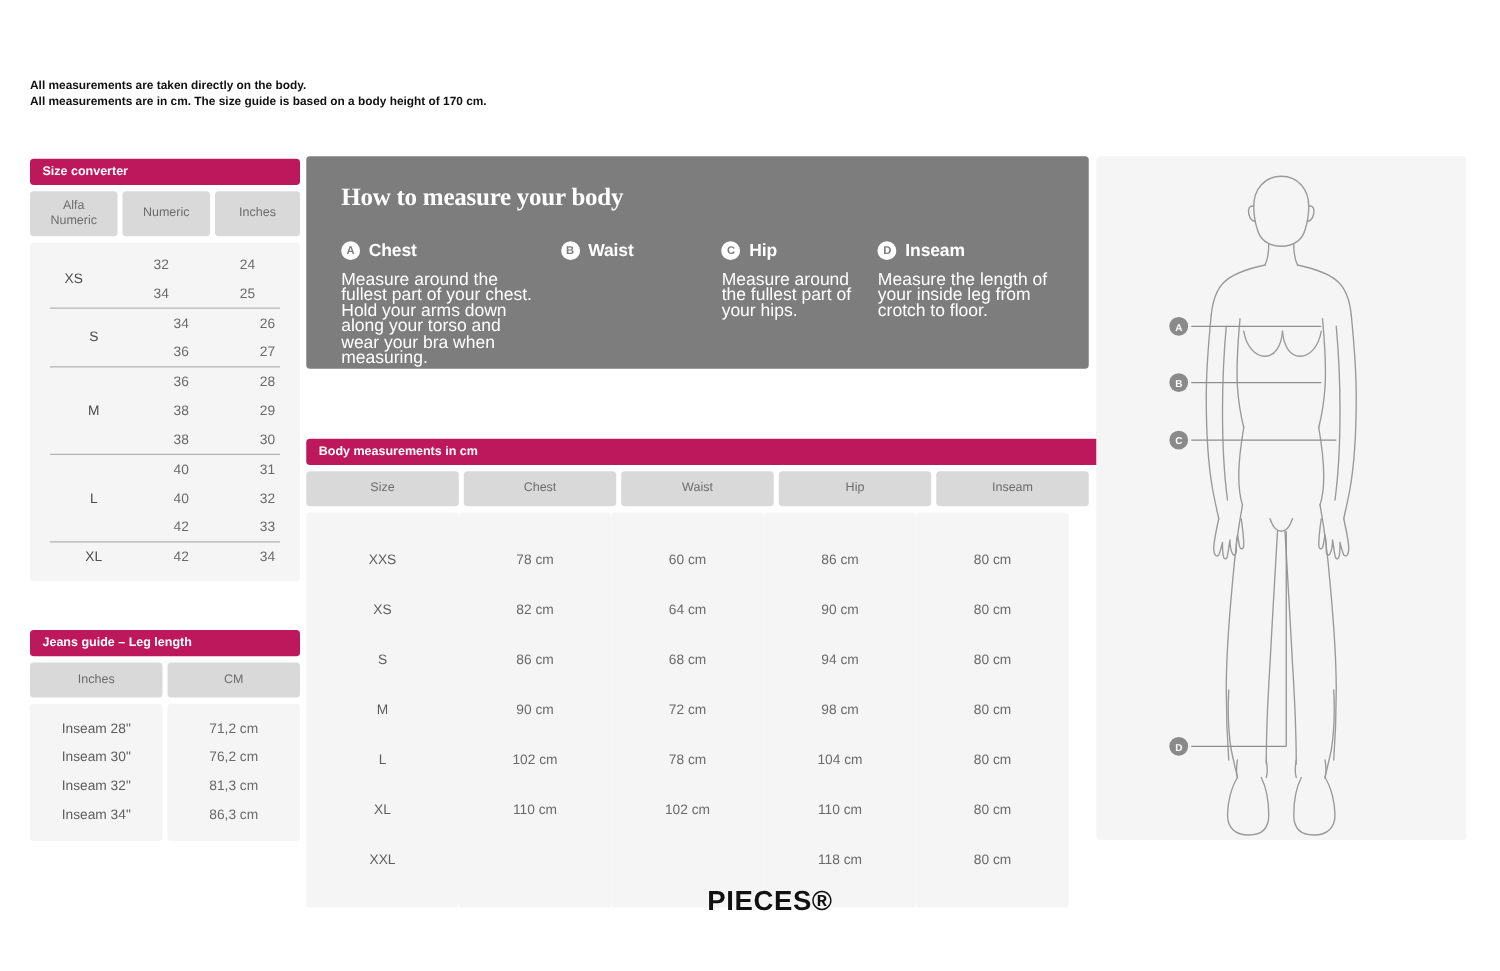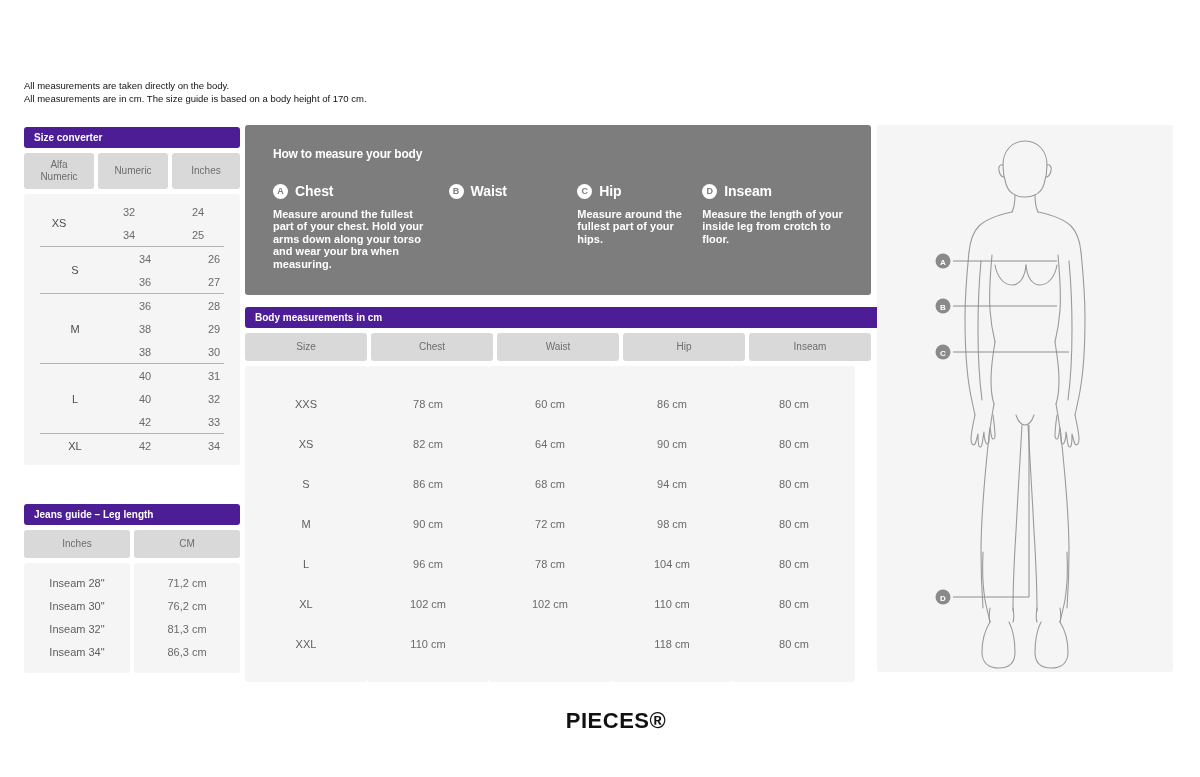--- a/index.html
+++ b/index.html
@@ -10,27 +10,27 @@
     overflow: hidden;
   }
   .page { position: relative; width: 1200px; height: 777px; }
 
   
   .title {
     position: absolute; left: 24px; top: 36px;
     font-size: 30px; font-weight: 700; color: #111; letter-spacing: -0.4px;
   }
   .sub {
-    position: absolute; left: 24px; top: 79px;
-    font-size: 9.5px; font-weight: 400; color: #111; line-height: 13px;
+    position: absolute; left: 24px; top: 62px;
+    font-size: 9.5px; font-weight: 700; color: #111; line-height: 13px;
   }
 
   
   .darkbar {
-    background: #4c1d95; color: #ffffff; border-radius: 3px;
+    background: #be185d; color: #ffffff; border-radius: 3px;
     font-size: 10px; font-weight: 700; display: flex; align-items: center;
     padding-left: 10px;
   }
   .colhead {
     background: #d9d9d9; color: #6d6d6d; border-radius: 3px;
     font-size: 10px; display: flex; align-items: center; justify-content: center;
     text-align: center; line-height: 12px;
   }
 
   
@@ -62,38 +62,38 @@
   .jg-cell { height: 23px; display: flex; align-items: center; justify-content: center;
              font-size: 11px; color: #6a6a6a; }
   .jg-col.left .jg-cell { color: #5e5e5e; }
 
   
   #how-to {
     position: absolute; left: 245px; top: 125px; width: 626px; height: 170px;
     background: #7d7d7d; border-radius: 3px; color: #fff;
     padding: 22px 28px 0 28px;
   }
-  #how-to h2 { font-size: 12px; font-weight: 700; letter-spacing: -0.2px; }
+  #how-to h2 { font-size: 20px; font-weight: 700; letter-spacing: -0.2px; font-family: Liberation Serif, serif; }
   .measure-grid { display: flex; margin-top: 22px; }
   .measure-col { width: 186px; padding-right: 18px; }
   .measure-col:nth-child(2) { width: 136px; }
   .measure-col:nth-child(3) { width: 132px; }
   .measure-col:nth-child(4) { width: 150px; padding-right: 0; }
   .m-head { display: flex; align-items: center; gap: 7px; }
   .badge-w {
     width: 15px; height: 15px; border-radius: 50%; background: #ffffff; color: #7d7d7d;
     font-size: 9px; font-weight: 700; display: flex; align-items: center;
     justify-content: center; flex: none;
   }
   .m-title { font-size: 14px; font-weight: 700; letter-spacing: -0.1px; }
-  .m-desc { margin-top: 9px; font-size: 11px; font-weight: 700; line-height: 12.4px; }
+  .m-desc { margin-top: 9px; font-size: 14px; font-weight: 400; line-height: 12.4px; }
 
   
   #body-meas { position: absolute; left: 245px; top: 307px; width: 626px; }
-  #body-meas .darkbar { height: 21px; width: 636px; }
+  #body-meas .darkbar { height: 21px; width: 636px; margin-top: 44px; }
   .bm-heads { display: flex; gap: 4px; margin-top: 5px; }
   .bm-heads .colhead { width: 122px; height: 28px; text-align: center; }
   .bm-body { margin-top: 5px; display: flex; gap: 0; }
   .bm-col { width: 122px; background: #f5f5f5; border-radius: 3px; padding: 18px 0 18px 0; }
   .bm-cell { height: 40px; display: flex; align-items: center; justify-content: center;
              font-size: 11px; color: #6a6a6a; }
   .bm-col.sizecol .bm-cell { color: #5e5e5e; }
 
   
   #figure-panel {
@@ -277,21 +277,20 @@
           <div class="bm-cell">M</div>
           <div class="bm-cell">L</div>
           <div class="bm-cell">XL</div>
           <div class="bm-cell">XXL</div>
         </div>
         <div class="bm-col">
           <div class="bm-cell">78 cm</div>
           <div class="bm-cell">82 cm</div>
           <div class="bm-cell">86 cm</div>
           <div class="bm-cell">90 cm</div>
-          <div class="bm-cell">96 cm</div>
           <div class="bm-cell">102 cm</div>
           <div class="bm-cell">110 cm</div>
         </div>
         <div class="bm-col">
           <div class="bm-cell">60 cm</div>
           <div class="bm-cell">64 cm</div>
           <div class="bm-cell">68 cm</div>
           <div class="bm-cell">72 cm</div>
           <div class="bm-cell">78 cm</div>
           <div class="bm-cell">102 cm</div>

